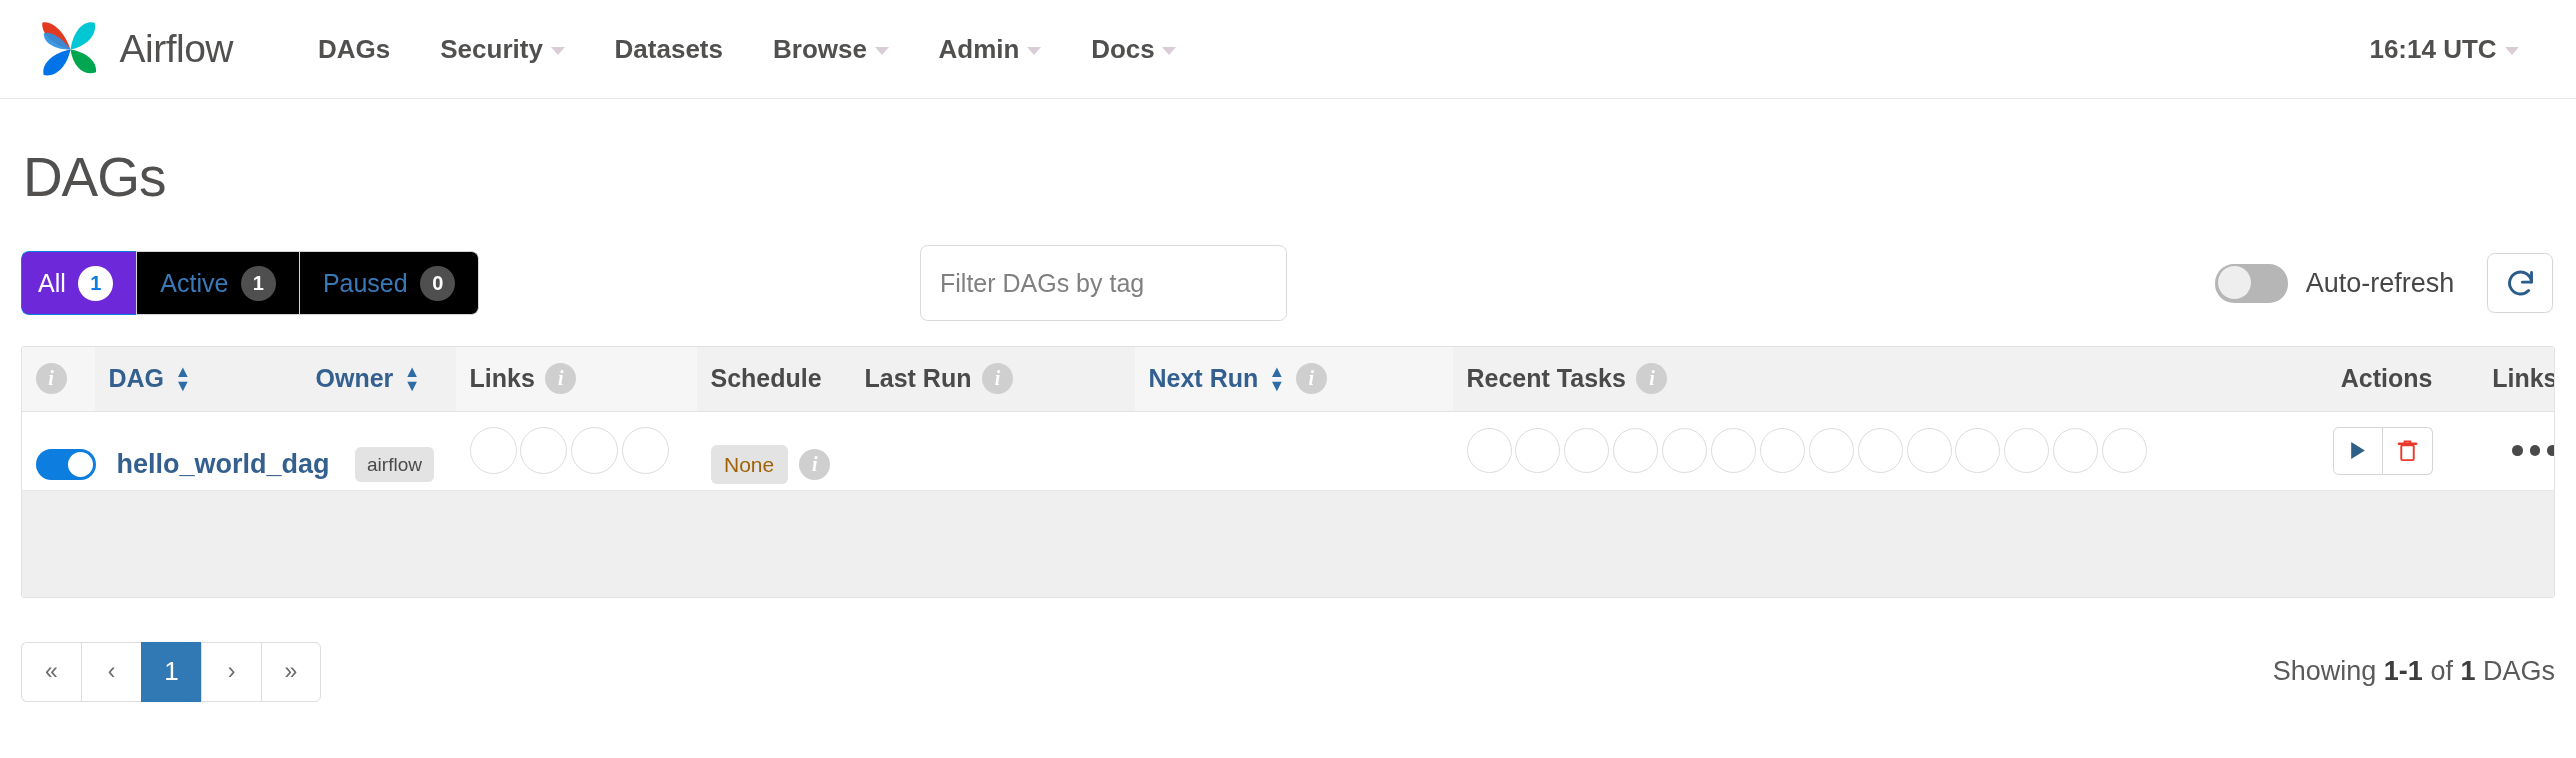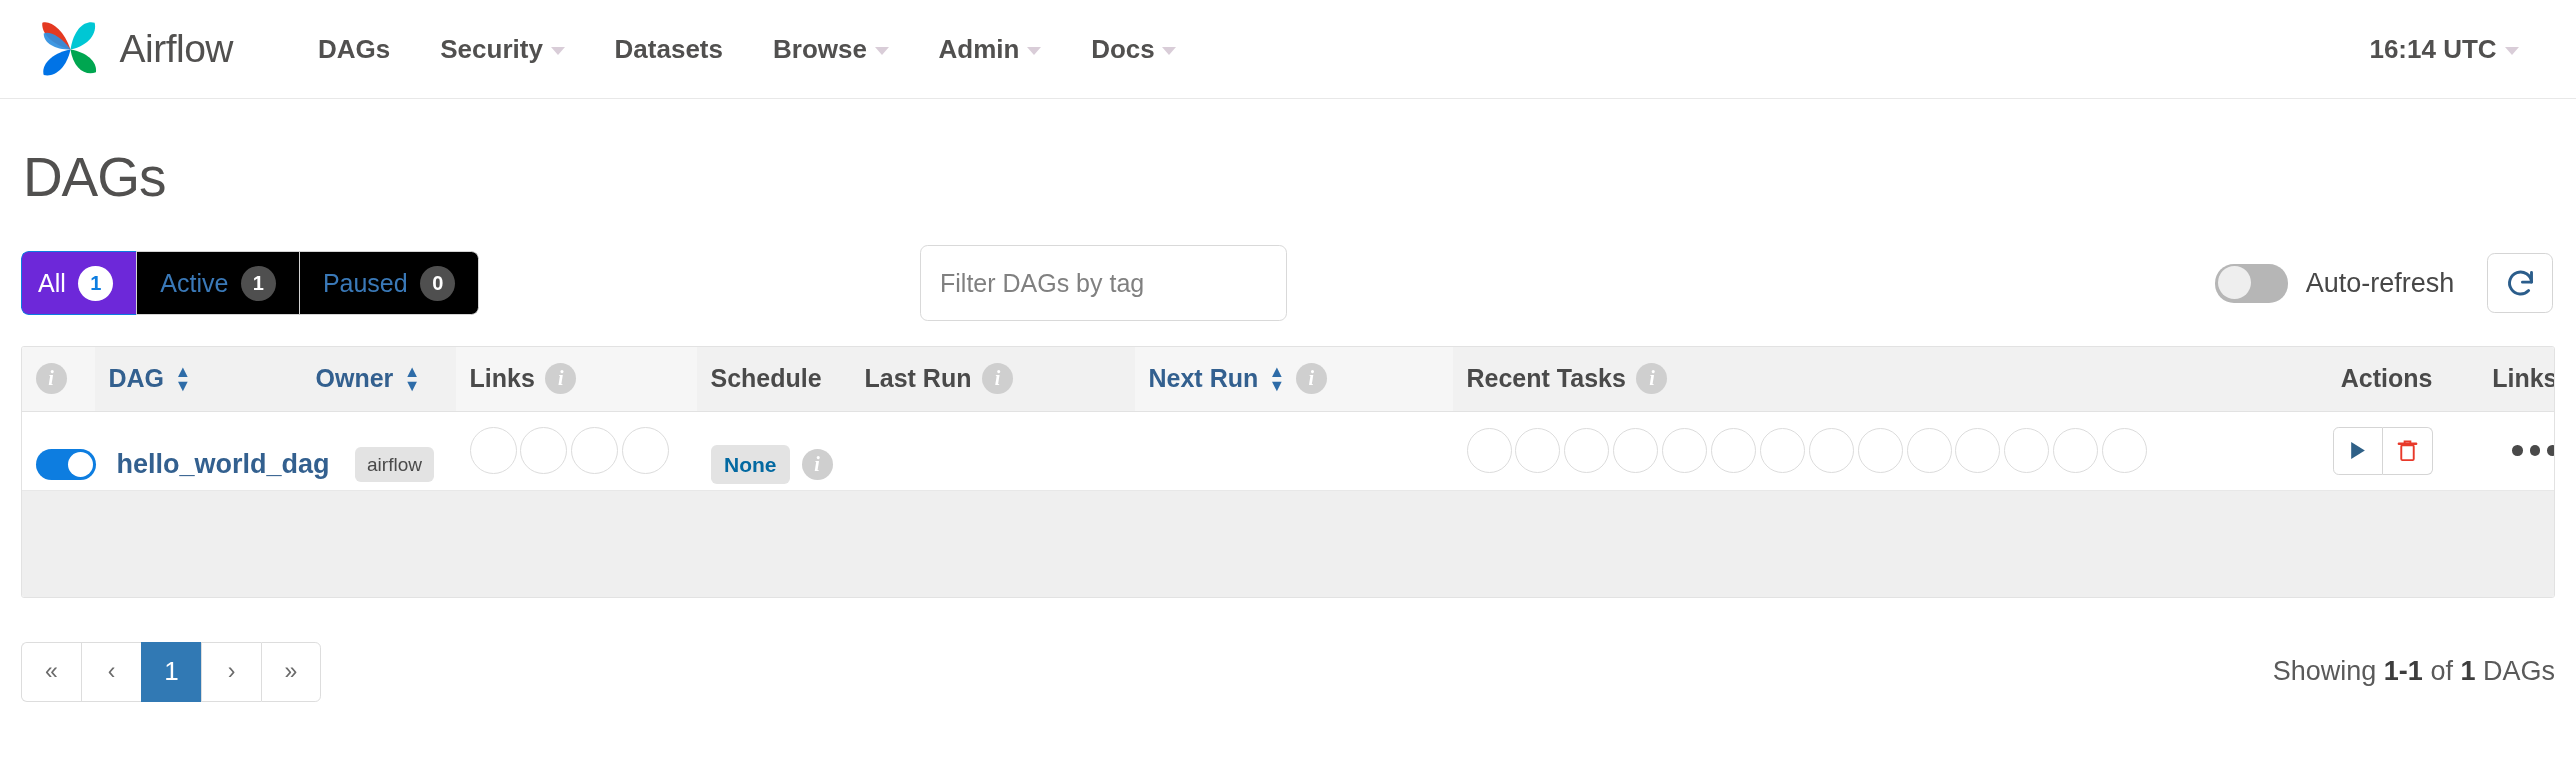--- a/index.html
+++ b/index.html
@@ -205,21 +205,21 @@
     font-size: 19px; border-radius: 5.8px;
     padding: 6.7px 12.5px; margin-left: 25px; cursor: pointer; white-space: nowrap;
   }
   .circle-row { display: flex; align-items: center; gap: 3.9px; }
   .circle {
     width: 47px; height: 47px; border-radius: 50%;
     border: 1px solid #dcdcdc; background: #fff; flex: 0 0 auto; cursor: pointer;
   }
   .circle.sm { width: 45px; height: 45px; }
   .sched-chip {
-    background: #e3e3e3; color: #0369a1; font-size: 21px; font-weight: bold;
+    background: #e3e3e3; color: #a16207; font-size: 21px; font-weight: normal;
     border-radius: 5.8px; padding: 7.7px 13.5px; white-space: nowrap;
   }
   .actions-group { display: flex; justify-content: flex-end; }
   .act-btn {
     width: 50px; height: 48px;
     border: 1px solid #d5d5d5; background: #fff;
     display: flex; align-items: center; justify-content: center; cursor: pointer;
   }
   .act-btn:first-child { border-radius: 5.8px 0 0 5.8px; }
   .act-btn:last-child { border-radius: 0 5.8px 5.8px 0; border-left: none; }

